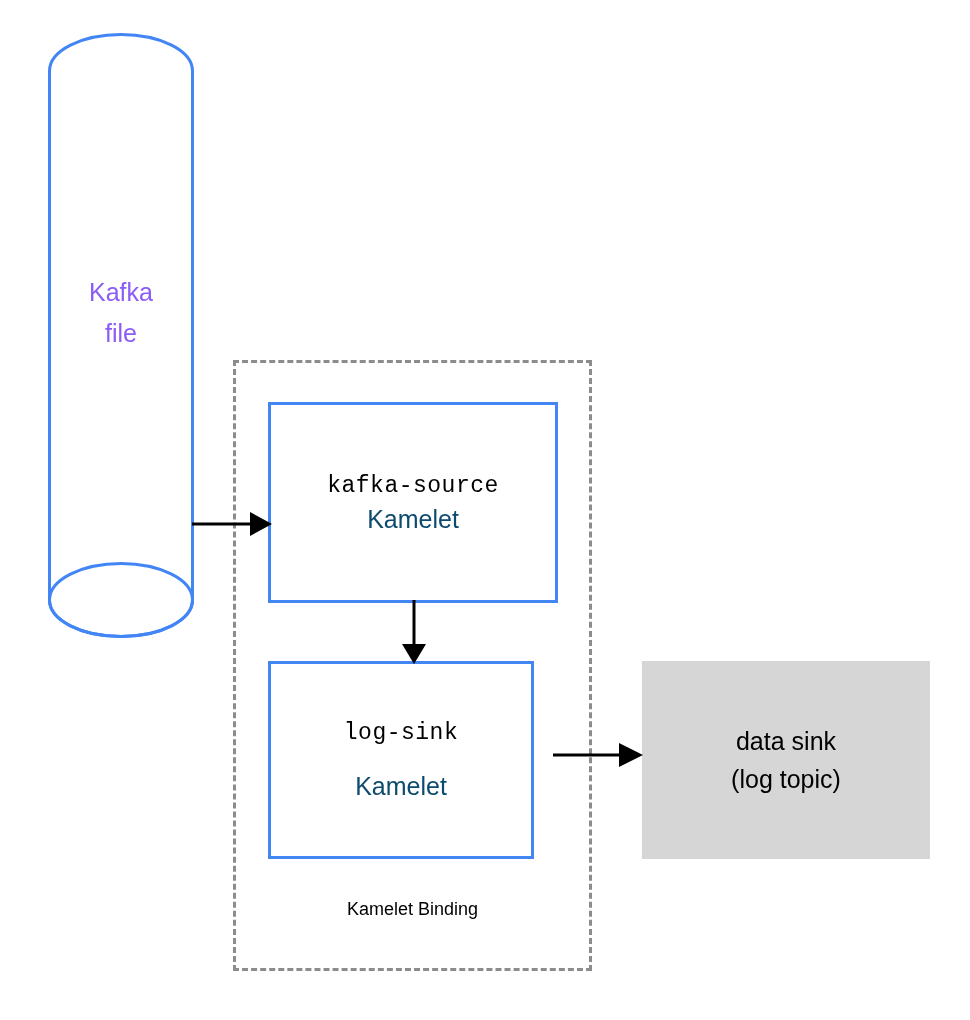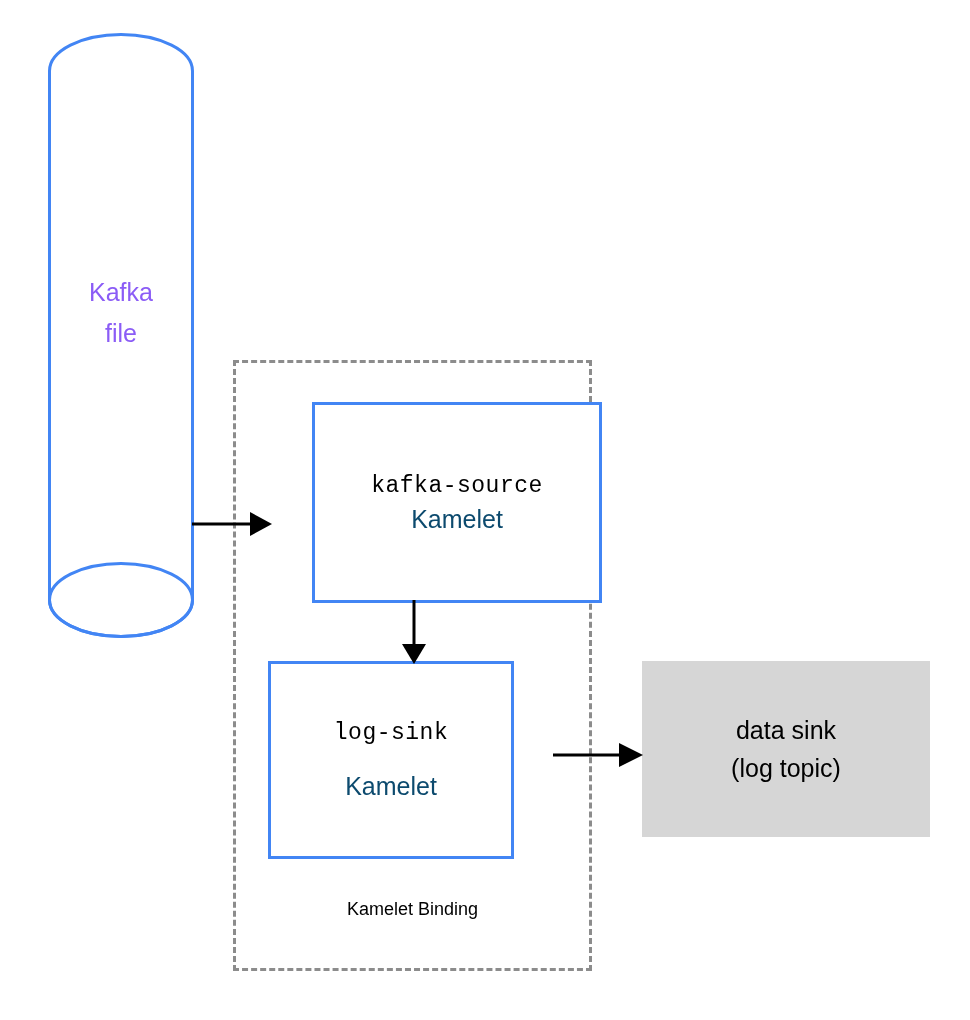--- a/index.html
+++ b/index.html
@@ -89,26 +89,25 @@
     display: flex;
     flex-direction: column;
     align-items: center;
     justify-content: center;
   }
   .kamelet-box.source {
     left: 268px;
     top: 402px;
     width: 290px;
     height: 201px;
-    margin-left: 44px;
   }
   .kamelet-box.sink {
     left: 268px;
     top: 661px;
-    width: 246px;
+    width: 266px;
     height: 198px;
     gap: 20px;
   }
   .kamelet-box .mono {
     font-family: "Liberation Mono", "DejaVu Sans Mono", monospace;
     font-size: 23px;
     line-height: 32px;
     letter-spacing: 0.5px;
     color: #000000;
   }
@@ -118,21 +117,21 @@
     line-height: 34px;
     color: #0c4a6e;
   }
 
   
   .data-sink {
     position: absolute;
     left: 642px;
     top: 661px;
     width: 288px;
-    height: 176px;
+    height: 198px;
     background: #d6d6d6;
     box-sizing: border-box;
     display: flex;
     flex-direction: column;
     align-items: center;
     justify-content: center;
     font-size: 25px;
     line-height: 38px;
     color: #000000;
     text-align: center;

